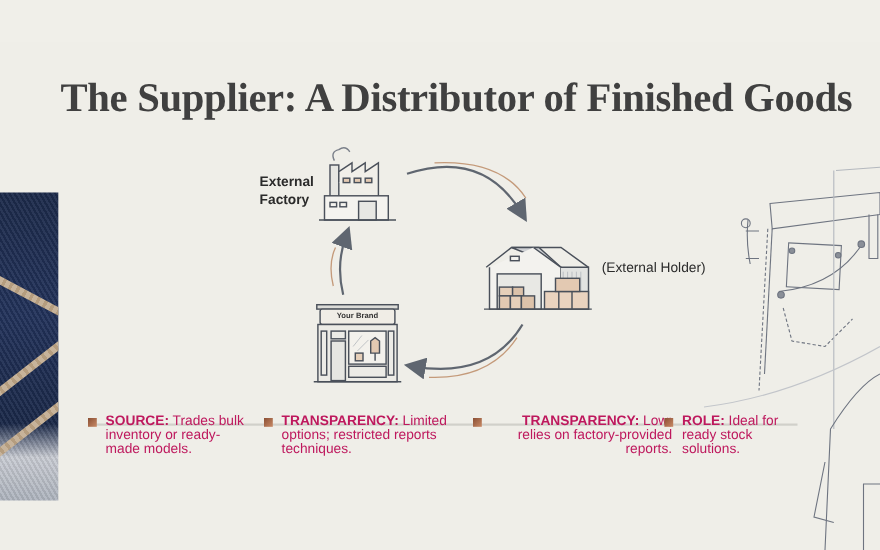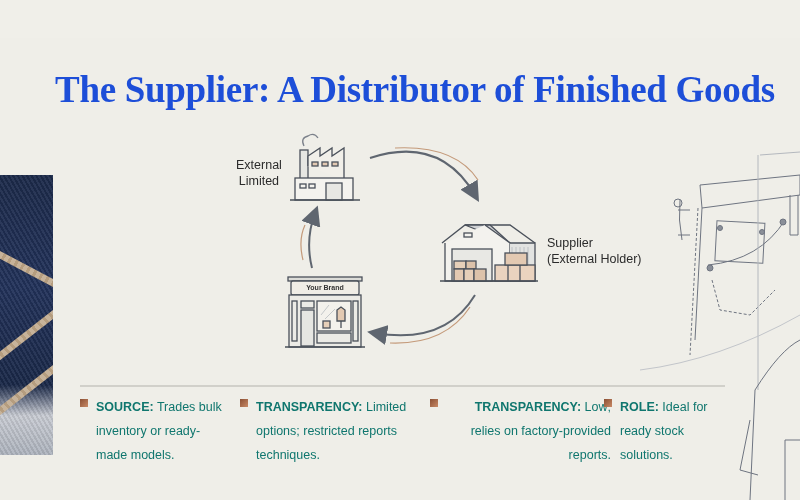--- a/index.html
+++ b/index.html
@@ -10,21 +10,21 @@
       font-family: "Liberation Sans", sans-serif;
       color: #2a2a2a;
     }
     .top-band {
       position: absolute; left: 0; top: 0; width: 800px; height: 38px;
       background: #f0efe9;
     }
     .title {
       position: absolute; left: 55px; top: 68px;
       font-family: "Liberation Serif", "DejaVu Serif", serif;
-      font-size: 37px; color: #1d4ed8; letter-spacing: -0.3px;
+      font-size: 37px; color: #404040; letter-spacing: -0.3px;
       white-space: nowrap;
     }
     .title .strong { font-weight: bold; }
     .denim {
       position: absolute; left: 0; top: 175px; width: 53px; height: 280px;
       overflow: hidden;
       background:
         repeating-linear-gradient(60deg, rgba(255,255,255,0.06) 0 2px, rgba(0,0,0,0.08) 2px 4px),
         linear-gradient(180deg, #1c2a4a 0%, #22325a 40%, #1a2848 75%, #c9ccd3 86%, #aeb4be 100%);
     }
@@ -33,33 +33,33 @@
       background: repeating-linear-gradient(90deg, #c7b39a 0 4px, #b59d7f 4px 7px);
       border-radius: 4px;
     }
     .sketch {
       position: absolute; left: 640px; top: 140px; width: 160px; height: 360px;
     }
     .diagram-label {
       position: absolute; font-size: 12.5px; color: #2b2b2b; line-height: 16px;
       white-space: nowrap;
     }
-    .lbl-factory { left: 236px; top: 157px; text-align: center; }
+    .lbl-factory { left: 236px; top: 157px; text-align: left; font-weight: bold; }
     .lbl-supplier { left: 547px; top: 235px; }
     .icon { position: absolute; }
     .factory-icon { left: 290px; top: 128px; width: 80px; height: 75px; }
     .warehouse-icon { left: 440px; top: 215px; width: 100px; height: 70px; }
     .store-icon { left: 285px; top: 275px; width: 80px; height: 75px; }
     .arrows { position: absolute; left: 0; top: 0; width: 800px; height: 500px; pointer-events: none; }
     .divider {
       position: absolute; left: 80px; top: 385px; width: 645px; height: 2px;
       background: #d1d0ca;
     }
     .bullet {
-      position: absolute; top: 395px; font-size: 12.5px; line-height: 24px; color: #0f766e;
+      position: absolute; top: 376px; font-size: 12.5px; line-height: 13px; color: #be185d;
     }
     .bullet .sq {
       position: absolute; left: -16px; top: 4px; width: 8px; height: 8px;
       background: linear-gradient(135deg, #8a4f34, #c98a66);
     }
     .bullet .key { font-weight: bold; }
     .b1 { left: 96px; width: 135px; }
     .b2 { left: 256px; width: 170px; }
     .b3 { left: 446px; width: 165px; text-align: right; }
     .b4 { left: 620px; width: 120px; }
@@ -112,21 +112,21 @@
 
   <path d="M475 295 Q445 345 375 333" stroke="#5f6670" stroke-width="2" fill="none" marker-end="url(#ah)"></path>
   <path d="M470 307 Q445 345 390 343" stroke="#c49a7a" stroke-width="1.2" fill="none"></path>
 
   <path d="M312 268 Q305 240 315 213" stroke="#5f6670" stroke-width="2" fill="none" marker-end="url(#ah)"></path>
   <path d="M303 260 Q298 240 305 225" stroke="#c49a7a" stroke-width="1.2" fill="none"></path>
 </svg>
 
 <div class="diagram-label lbl-factory">
   <div>External</div>
-  <div>Limited</div>
+  <div>Factory</div>
 </div>
 <svg class="icon factory-icon" viewBox="0 0 80 75" fill="none" stroke="#4a505a" stroke-width="1.3">
   <path d="M14 18 Q10 10 18 8 Q24 4 28 10" stroke="#7b808a"></path>
   <rect x="10" y="22" width="8" height="30" fill="#e6e6e2"></rect>
   <path d="M18 38 L18 28 L30 20 L30 28 L42 20 L42 28 L54 20 L54 52" fill="#f1efe9"></path>
   <rect x="5" y="50" width="58" height="22" fill="#f4f3ef"></rect>
   <rect x="22" y="34" width="6" height="4" fill="#e3c9b2"></rect>
     <rect x="32" y="34" width="6" height="4" fill="#e3c9b2"></rect>
     <rect x="42" y="34" width="6" height="4" fill="#e3c9b2"></rect>
   <rect x="10" y="56" width="6" height="4"></rect>
@@ -147,21 +147,20 @@
     <rect x="26" y="46" width="10" height="8" fill="#dcc2aa"></rect>
   <rect x="14" y="54" width="10" height="12" fill="#e3c9b2"></rect>
     <rect x="24" y="54" width="10" height="12" fill="#e6cfb9"></rect>
     <rect x="34" y="54" width="12" height="12" fill="#dcc2aa"></rect>
   <rect x="55" y="50" width="40" height="16" fill="#ead3bf"></rect>
   <rect x="65" y="38" width="22" height="12" fill="#e3c9b2"></rect>
   <path d="M68 50 V66 M80 50 V66"></path>
   <path d="M0 66 L98 66"></path>
 </svg>
 <div class="diagram-label lbl-supplier">
-  <div>Supplier</div>
   <div>(External Holder)</div>
 </div>
 
 <div class="icon store-icon">
   <svg width="80" height="75" viewBox="0 0 80 75" fill="none" stroke="#4a505a" stroke-width="1.3">
     <rect x="3" y="2" width="74" height="4" fill="#dcdcd8"></rect>
     <rect x="6" y="6" width="68" height="14" rx="2" fill="#f0ede6"></rect>
     <rect x="4" y="20" width="72" height="52" fill="#ecebe6"></rect>
     <rect x="7" y="26" width="5" height="40"></rect>
       <rect x="68" y="26" width="5" height="40"></rect>

